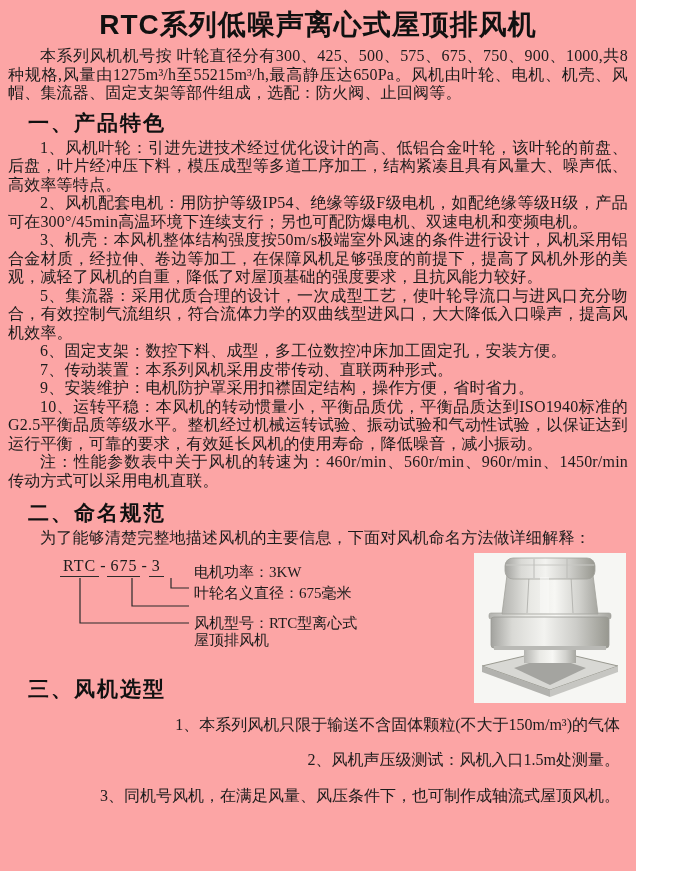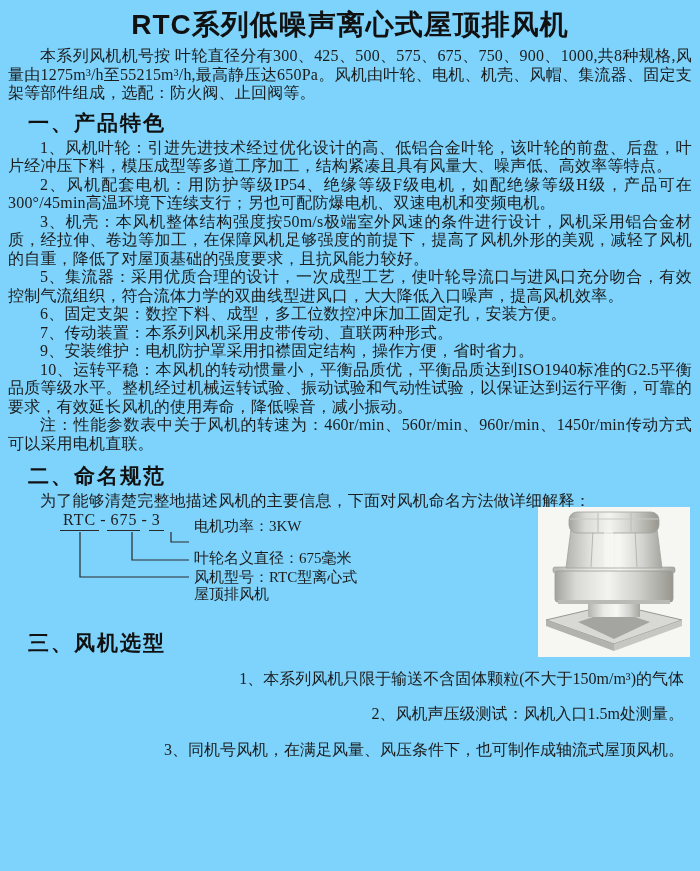--- a/index.html
+++ b/index.html
@@ -1,50 +1,50 @@
 <!DOCTYPE html>
 <html><head>
 <meta charset="utf-8">
 <style>
   html,body { margin:0; padding:0; background:#ffffff; }
   .page {
-    position:relative; width:700px; height:871px; overflow:hidden;
-    background:#7dd3fc; color:#1c1c1c;
+    position:relative; width:636px; height:871px; overflow:hidden;
+    background:#fca5a5; color:#1c1c1c;
     font-family:"Liberation Serif","DejaVu Serif",serif;
   }
   .content { padding:0 8px; }
   .title {
     font-family:"Liberation Sans","DejaVu Sans",sans-serif;
     font-size:28px; font-weight:bold; text-align:center;
     margin:6px 0 3px; letter-spacing:1px; color:#111;
   }
   .body {
     font-size:16px; line-height:18.5px; margin:0;
     text-align:justify; text-indent:2em; letter-spacing:0.2px;
   }
   .sec {
     font-family:"Liberation Sans","DejaVu Sans",sans-serif;
     font-size:21px; font-weight:bold; color:#111;
     margin:6px 0 2px 20px; letter-spacing:2px;
   }
   .sec.gap-md { margin-top:9px; }
   .sec.gap-lg { margin-top:16px; }
-  .naming-diagram { position:relative; height:102px; }
+  .naming-diagram { position:relative; height:102px; margin-top:9px; }
   .model-code {
     position:absolute; left:52px; top:0;
     font-size:16px; letter-spacing:1px; white-space:nowrap;
   }
   .model-code .seg { border-bottom:1.5px solid #2a2a2a; padding:0 3px 2px; }
   .model-code .dash { padding:0 1px; }
   .leader-svg { position:absolute; left:0; top:0; width:420px; height:102px; }
   .nlabel {
     position:absolute; left:186px; font-size:15px; line-height:16px;
     white-space:nowrap; color:#1c1c1c;
   }
-  .nl-1 { top:7px; } .nl-2 { top:39px;text-align:center; } .nl-3 { top:58px; } .nl-4 { top:75px; }
+  .nl-1 { top:7px; } .nl-2 { top:28px;text-align:center; } .nl-3 { top:58px; } .nl-4 { top:75px; }
   .fan-photo { position:absolute; right:2px; top:-4px; width:152px; height:150px; }
   .sel { font-size:16px; line-height:27.5px; margin:8px; text-indent:2em;text-align:right; }
 </style>
 </head>
 <body>
 
 <div class="page">
   <div class="content">
 
     <h1 class="title">RTC系列低噪声离心式屋顶排风机</h1>

